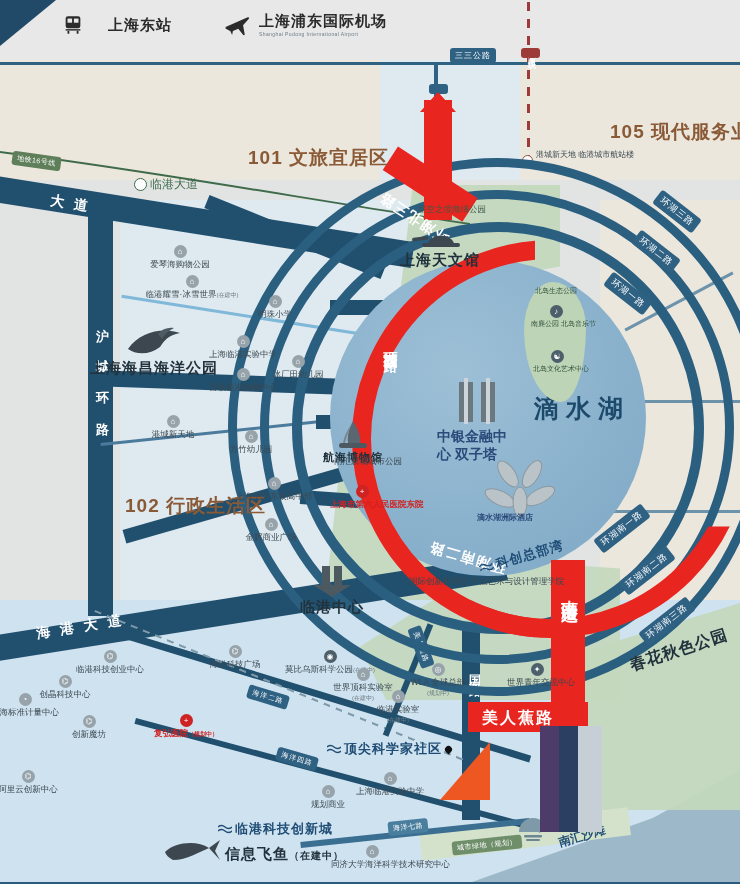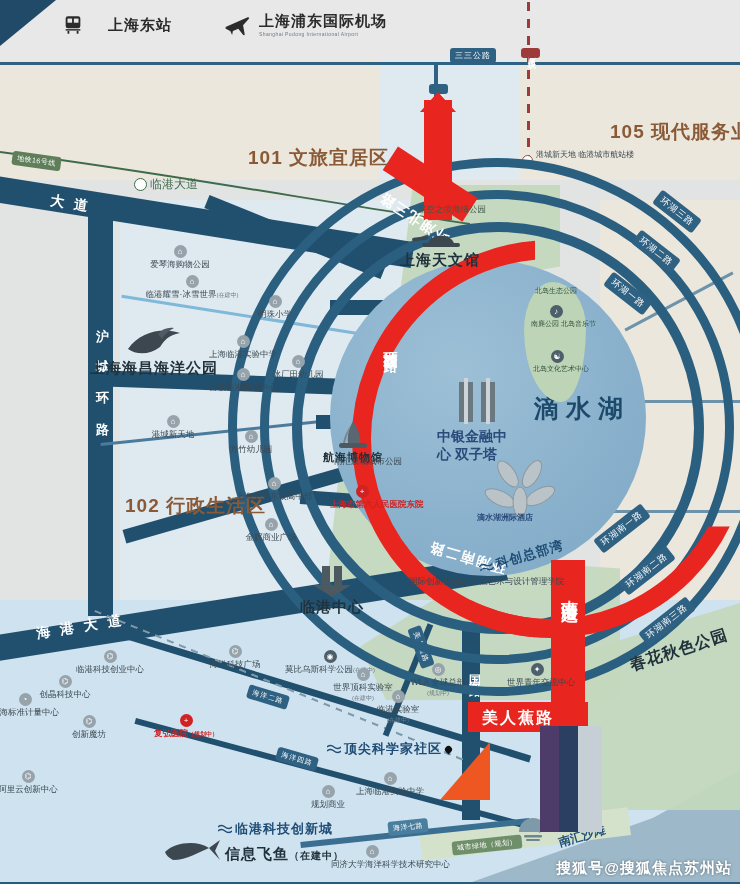--- a/index.html
+++ b/index.html
@@ -464,15 +464,14 @@
       <rect x="8" y="17" width="18" height="2.4" rx="1.2" fill="#6d8694"></rect>
       <rect x="10" y="21" width="14" height="2" rx="1" fill="#6d8694"></rect>
     </svg>
   </div>
 
 
 
   <div class="abs" style="left:540px;top:726px;width:62px;height:106px;
               background:linear-gradient(90deg,#4d3c6a 0 30%,#2b3f63 30% 62%,#c7cfd6 62% 100%);"></div>
 
-  <div id="wm">搜狐号@搜狐焦点苏州站</div>
 
 </div>
 
 </body></html>

